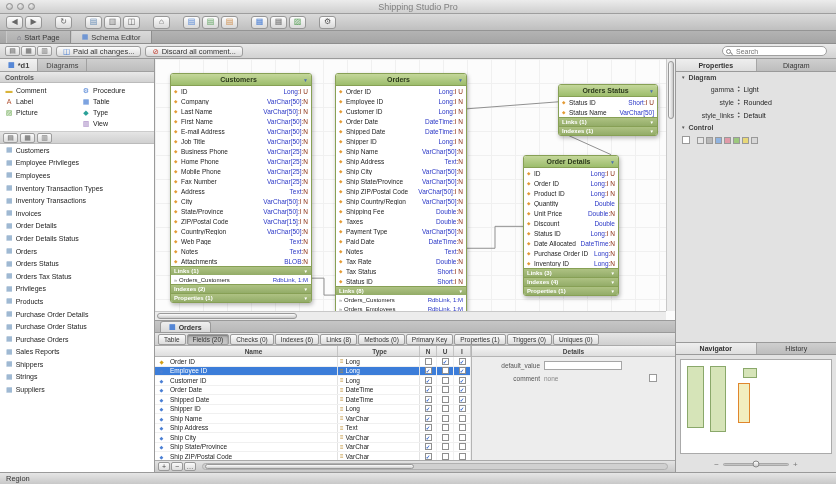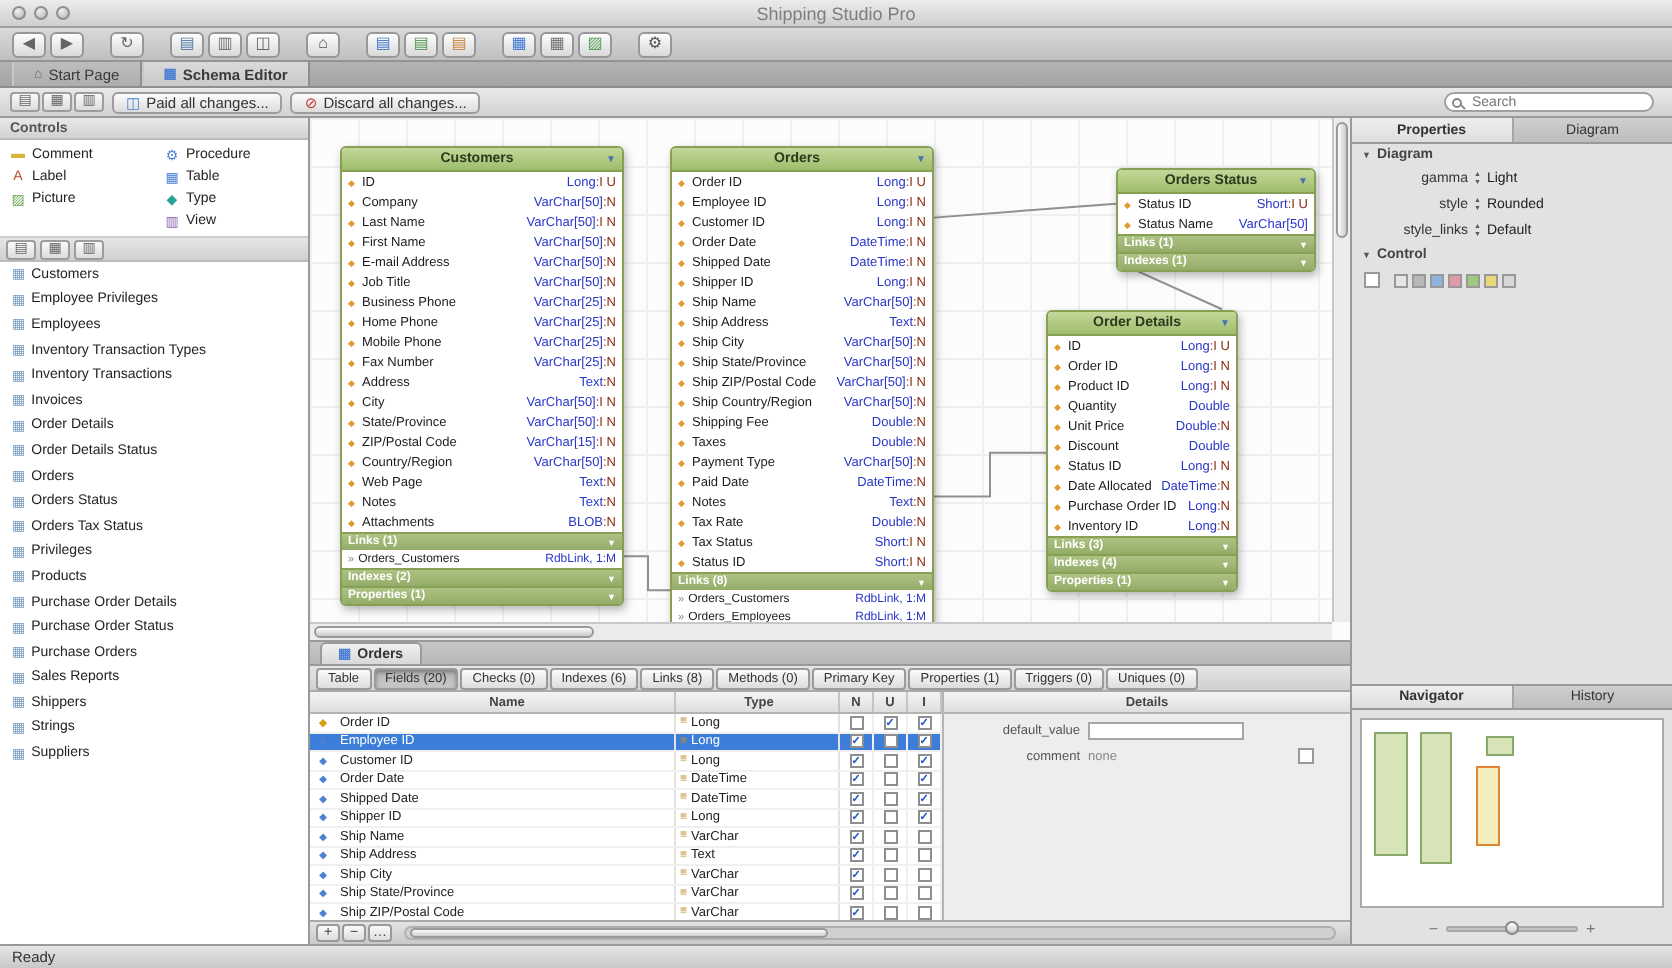--- a/index.html
+++ b/index.html
@@ -9,21 +9,21 @@
 .titlebar{height:14px;background:linear-gradient(#ececec,#cfcfcf);border-bottom:1px solid #9e9e9e;display:flex;align-items:center;position:relative}
 .lights{display:flex;gap:4px;margin-left:6px;z-index:2}
 .light{width:7px;height:7px;border-radius:50%;background:radial-gradient(circle at 35% 30%,#ededed,#b5b5b5);border:1px solid #8f8f8f}
 .wtitle{position:absolute;left:0;right:0;text-align:center;font-size:9px;color:#7e7e7e}
 .toolbar{height:17px;background:linear-gradient(#dadada,#bfbfbf);border-bottom:1px solid #949494;display:flex;align-items:center;padding:0 6px;gap:2px}
 .tbtn{min-width:17px;height:13px;border:1px solid #979797;border-radius:3px;background:linear-gradient(#fdfdfd,#d9d9d9);display:flex;align-items:center;justify-content:center;cursor:default}
 .tbtn span{font-size:8px;line-height:8px;color:#666}
 .tsep{width:9px}
 .doctabs{height:13px;background:linear-gradient(#b3b3b3,#a5a5a5);border-bottom:1px solid #8e8e8e;display:flex;align-items:stretch;padding-left:6px}
 .dtab{display:flex;align-items:center;gap:3px;padding:0 10px;font-size:7.5px;color:#3a3a3a;background:linear-gradient(#bdbdbd,#aeaeae);border-right:1px solid #8e8e8e;border-left:1px solid #c8c8c8}
-.dtab.active{background:linear-gradient(#dadada,#c9c9c9);font-weight:bold}
+.dtab.active{background:linear-gradient(#dadada,#c9c9c9);font-weight:normal}
 .dtab-ic{font-size:7px;color:#667}
 .dtab-ic.blue{color:#4a7fd4}
 .toolbar2{height:15px;background:linear-gradient(#e9e9e9,#d2d2d2);border-bottom:1px solid #9a9a9a;display:flex;align-items:center;padding:0 5px;gap:4px}
 .viewbtns{display:flex;gap:1px}
 .vbtn{width:15px;height:10px;border:1px solid #9d9d9d;border-radius:2px;background:linear-gradient(#fbfbfb,#dcdcdc);font-size:7px;line-height:8px;text-align:center;color:#666}
 .t2btn{display:flex;align-items:center;gap:3px;height:11px;padding:0 6px;border:1px solid #9d9d9d;border-radius:3px;background:linear-gradient(#fcfcfc,#dcdcdc);font-size:7.5px;color:#333}
 .t2ic{font-size:7.5px;color:#4a7fd4}
 .t2ic.red{color:#c0392b}
 .spacer{flex:1}
 .searchbox{position:relative;display:flex;align-items:center;margin-right:4px}
@@ -214,31 +214,40 @@
       <div class="vbtn">▤</div>
       <div class="vbtn">▦</div>
       <div class="vbtn">▥</div>
     </div>
   <div class="t2btn">
     <span class="t2ic">◫</span>
     <span>Paid all changes...</span>
   </div>
   <div class="t2btn">
     <span class="t2ic red">⊘</span>
-    <span>Discard all changes...</span>
+    <span>Discard all comment...</span>
   </div>
   <div class="spacer"></div>
   <div class="searchbox">
     <span class="search-ic"></span>
     <input class="search-input" placeholder="Search" style="">
   </div>
 </div>
 
 <div class="main">
   <div class="sidebar">
+    <div class="side-tabs">
+      <div class="sidetab active">
+        <span class="dtab-ic blue">▦</span>
+        <span>*d1</span>
+      </div>
+      <div class="sidetab">
+        <span>Diagrams</span>
+      </div>
+    </div>
     <div class="side-header">
       <span>Controls</span>
     </div>
     <div class="controls-grid">
       <div class="ctl-col" id="controls-col1">
           <div class="ctl-item">
             <span class="ctl-icon" style="color: rgb(217, 180, 58);">▬</span>
             <span class="ctl-label">Comment</span>
           </div>
           <div class="ctl-item">
@@ -1010,14 +1019,14 @@
       <span>−</span>
       <span class="track">
           <span class="thumb"></span>
         </span>
       <span>+</span>
     </div>
   </div>
 </div>
 
 <div class="statusbar">
-  <span>Ready</span>
+  <span>Region</span>
 </div>
 
 </body></html>

